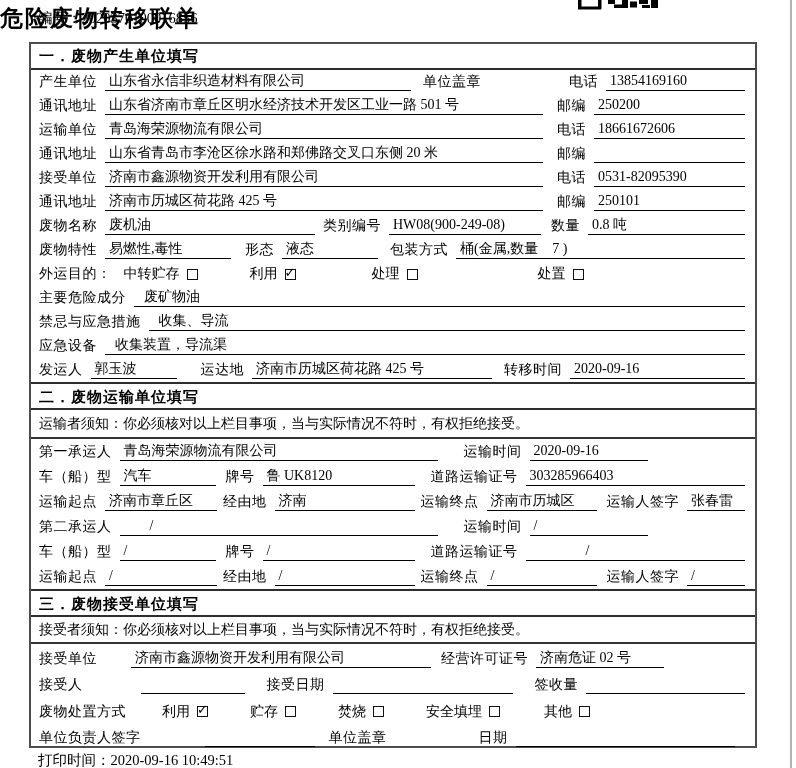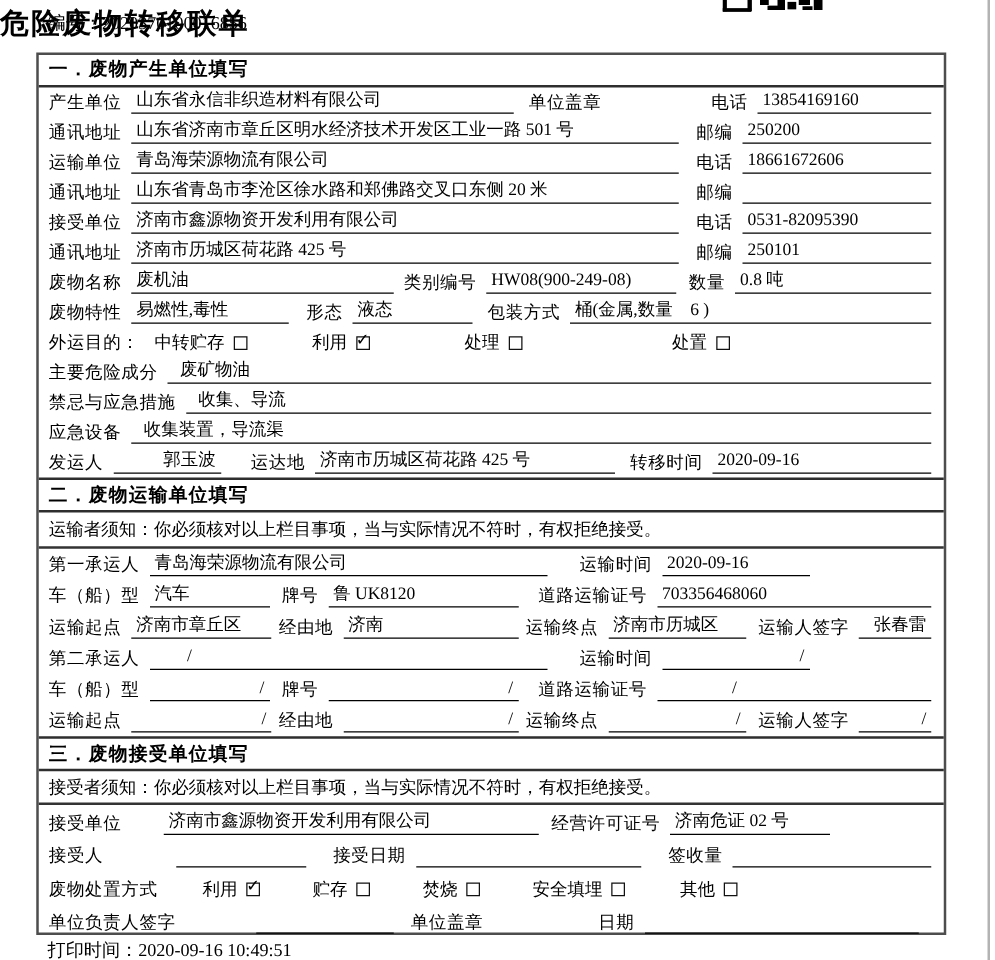--- a/index.html
+++ b/index.html
@@ -34,21 +34,21 @@
     border-bottom:2px solid #333;
   }
   .n29 { height:29px; }
   .n27 { height:27px; }
   .lbl { margin-right:8px; letter-spacing:0.5px; }
   .val {
     border-bottom:1.4px solid #000; padding:0 4px; min-height:18px; line-height:18px;
     overflow:hidden;
   }
   .grow { flex:1; }
-  .c { text-align:right; }
+  .c { text-align:left; }
   .sl { text-align:left; padding-left:30px; }
   .sl2 { text-align:left; padding-left:60px; }
   .opt { display:flex; align-items:center; }
   .cb {
     width:11px; height:11px; border:1.5px solid #111; margin-left:7px; position:relative;
     display:inline-block; background:#fff;
   }
   .cb.checked::after {
     content:"✓"; position:absolute; left:-1px; top:-5px; font-size:13px; font-weight:bold;
     font-family:"DejaVu Sans",sans-serif;
@@ -131,21 +131,21 @@
       <span class="lbl" style="margin-left:10px">数量</span>
       <span class="val grow">0.8 吨</span>
     </div>
 
     <div class="row r24">
       <span class="lbl">废物特性</span>
       <span class="val" style="width:126px">易燃性,毒性</span>
       <span class="lbl" style="margin-left:14px">形态</span>
       <span class="val" style="width:96px">液态</span>
       <span class="lbl" style="margin-left:12px">包装方式</span>
-      <span class="val grow">桶(金属,数量　6 )</span>
+      <span class="val grow">桶(金属,数量　7 )</span>
     </div>
 
     <div class="row r24">
       <span class="lbl">外运目的：</span>
       <span class="opt" style="margin-left:4px">
         <span>中转贮存</span>
         <span class="cb"></span>
       </span>
       <span class="opt" style="margin-left:52px">
         <span>利用</span>
@@ -195,21 +195,21 @@
       <span class="lbl" style="margin-left:26px">运输时间</span>
       <span class="val" style="width:118px">2020-09-16</span>
     </div>
 
     <div class="row r25">
       <span class="lbl">车（船）型</span>
       <span class="val" style="width:96px">汽车</span>
       <span class="lbl" style="margin-left:10px">牌号</span>
       <span class="val" style="width:152px">鲁 UK8120</span>
       <span class="lbl" style="margin-left:16px">道路运输证号</span>
-      <span class="val grow">703356468060</span>
+      <span class="val grow">303285966403</span>
     </div>
 
     <div class="row r25">
       <span class="lbl">运输起点</span>
       <span class="val" style="width:112px">济南市章丘区</span>
       <span class="lbl" style="margin-left:6px">经由地</span>
       <span class="val" style="width:140px">济南</span>
       <span class="lbl" style="margin-left:6px">运输终点</span>
       <span class="val" style="width:110px">济南市历城区</span>
       <span class="lbl" style="margin-left:10px">运输人签字</span>

